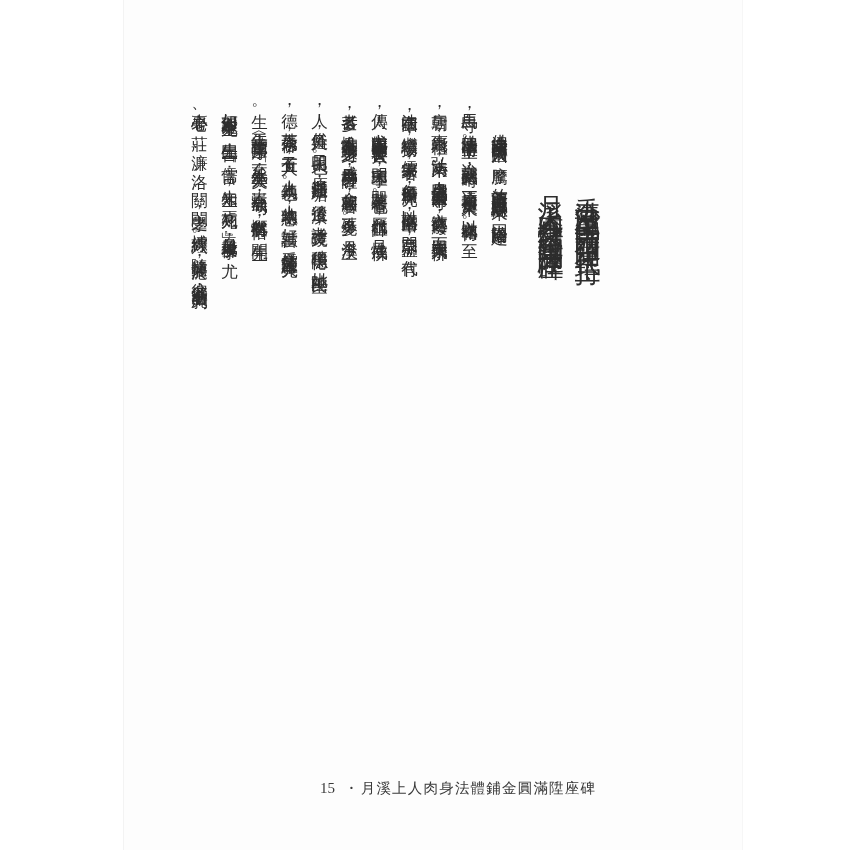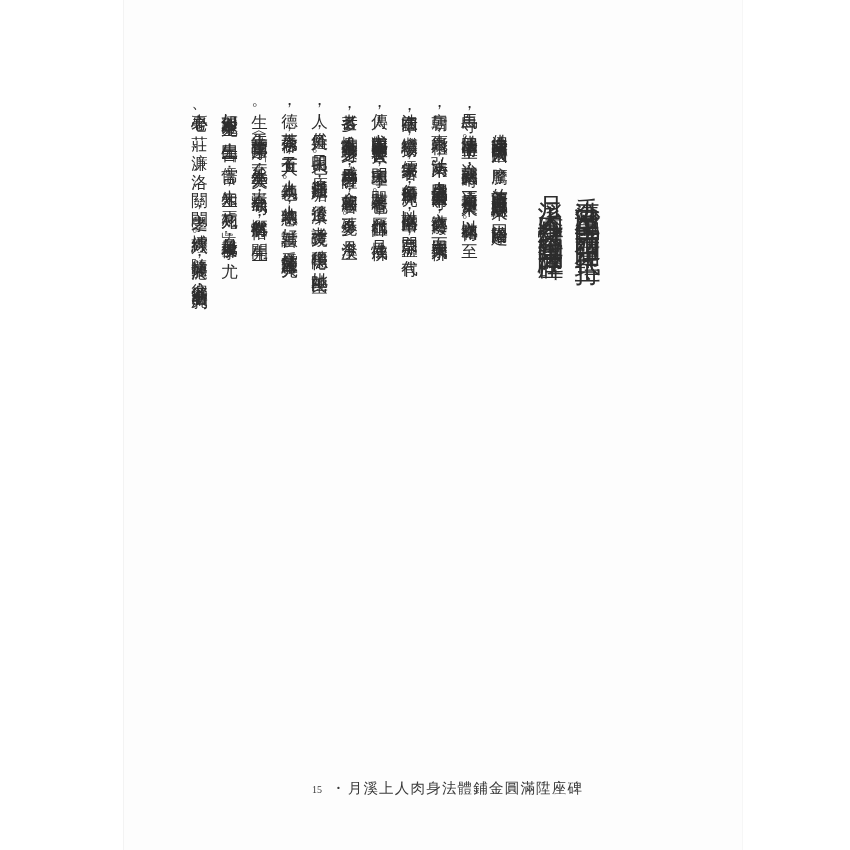--- a/index.html
+++ b/index.html
@@ -55,23 +55,24 @@
   .body-col.last { margin-left: 0; }
   .footer {
     position: absolute;
     left: 312px; top: 779px;
     color: #3a3a3a;
     font-size: 14.5px;
     letter-spacing: 1.2px;
     white-space: nowrap;
   }
   .footer .pagenum {
-    font-size: 10px;
+    font-size: 15px;
     letter-spacing: 0;
     margin-right: 8px;
+    margin-left: 8px;
   }
   .footer .sep { margin: 0 1px; }
 </style>
 </head>
 <body>
 
 <div class="canvas">
   <div class="page"></div>
 
   <div class="textblock">

